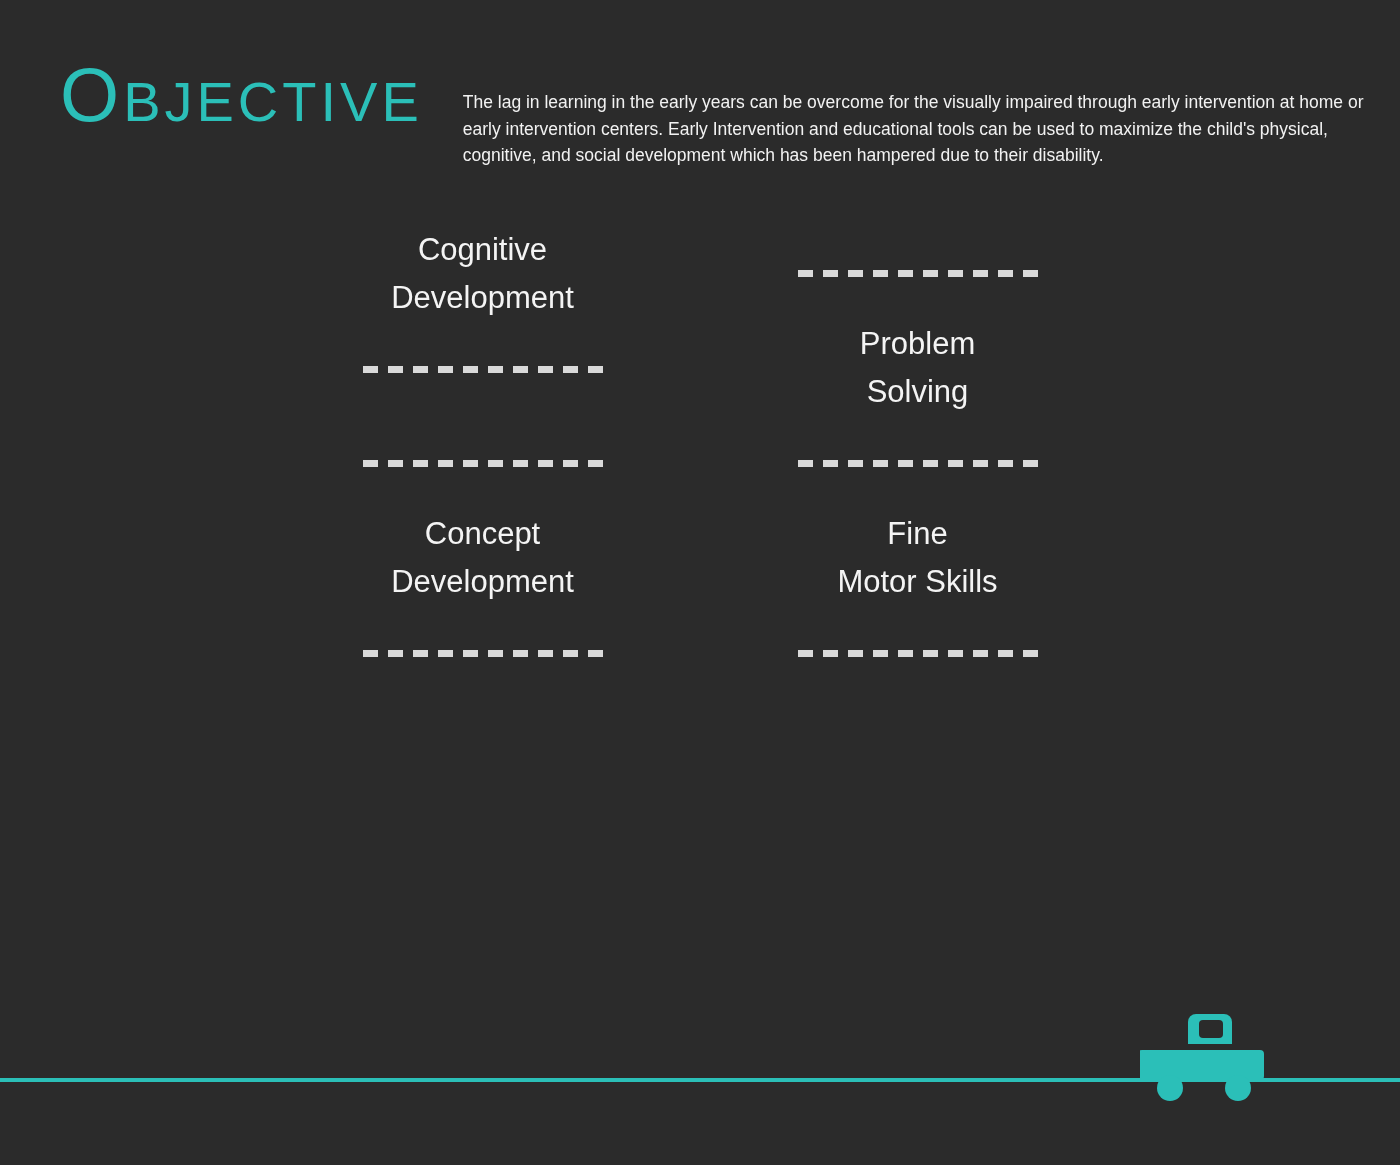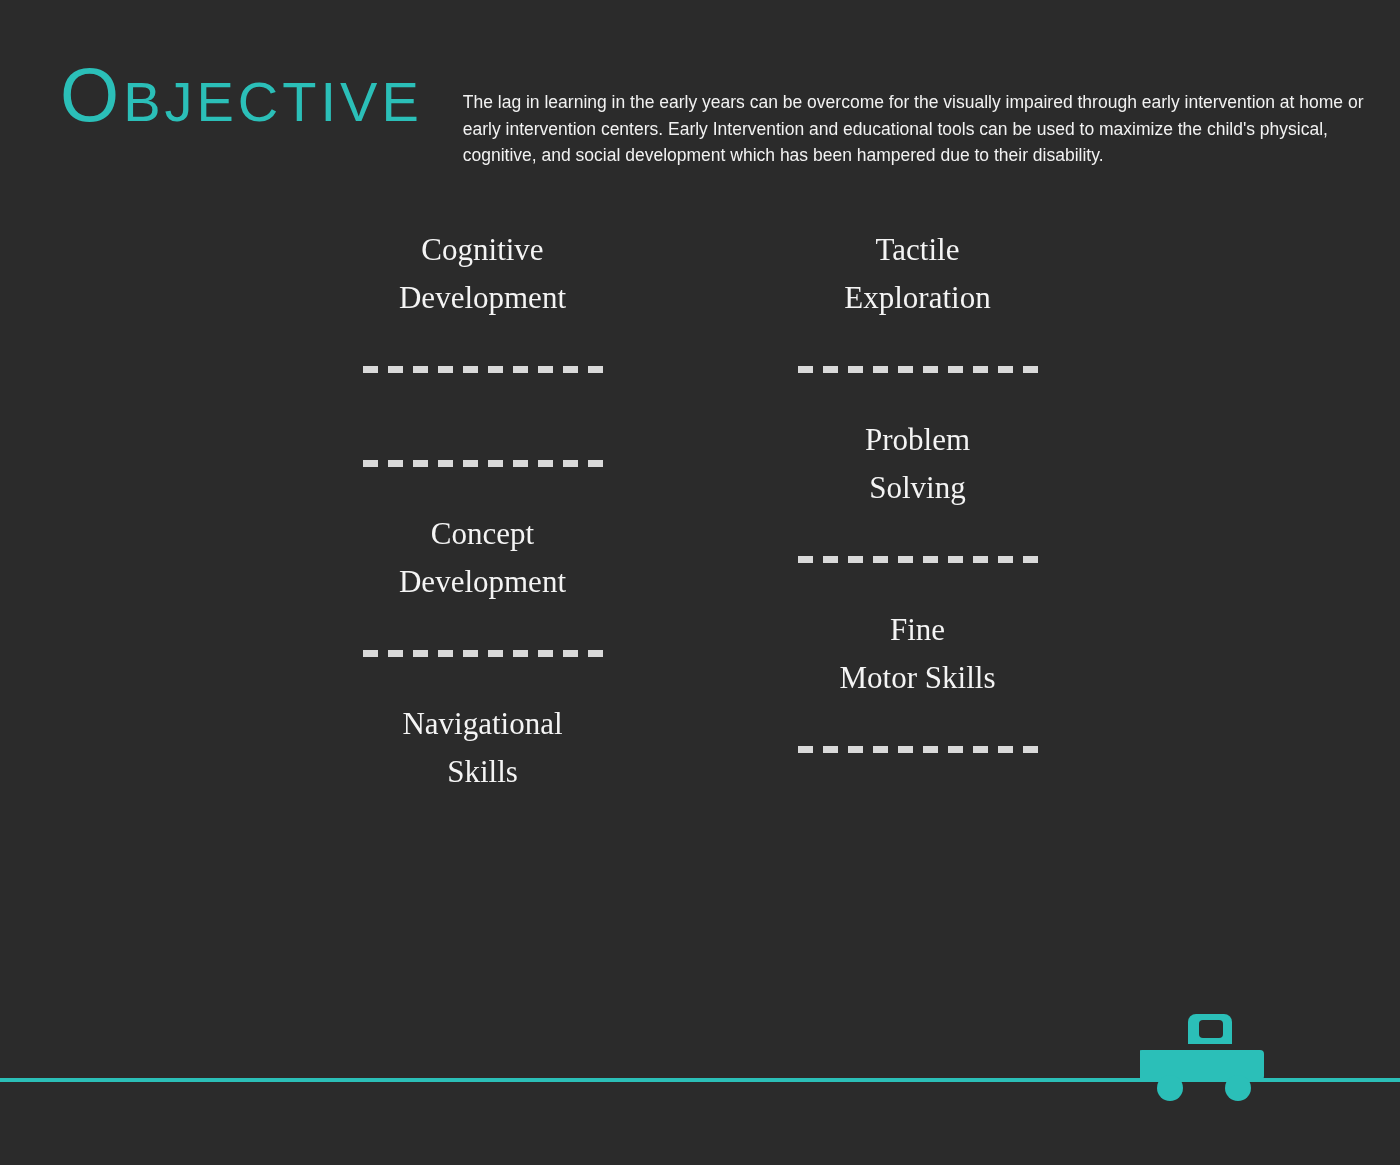--- a/index.html
+++ b/index.html
@@ -55,21 +55,20 @@
 
   
   .columns {
     position: absolute;
     top: 226px;
     left: 0;
     width: 1400px;
     display: flex;
     justify-content: center;
     gap: 0px;
-    font-family: Liberation Serif, serif;
   }
 
   .col {
     width: 260px;
     display: flex;
     flex-direction: column;
     align-items: center;
   }
   .col.left  { margin-right: 175px; }
 
@@ -163,27 +162,23 @@
           <span></span>
           <span></span>
           <span></span>
           <span></span>
           <span></span>
           <span></span>
           <span></span>
           <span></span>
           <span></span>
       </div>
-      <div class="item">Navigational
-Skills</div>
     </div>
 
     <div class="col right">
-      <div class="item sp-1">Tactile
-Exploration</div>
       <div class="divider">
         <span></span>
           <span></span>
           <span></span>
           <span></span>
           <span></span>
           <span></span>
           <span></span>
           <span></span>
           <span></span>

